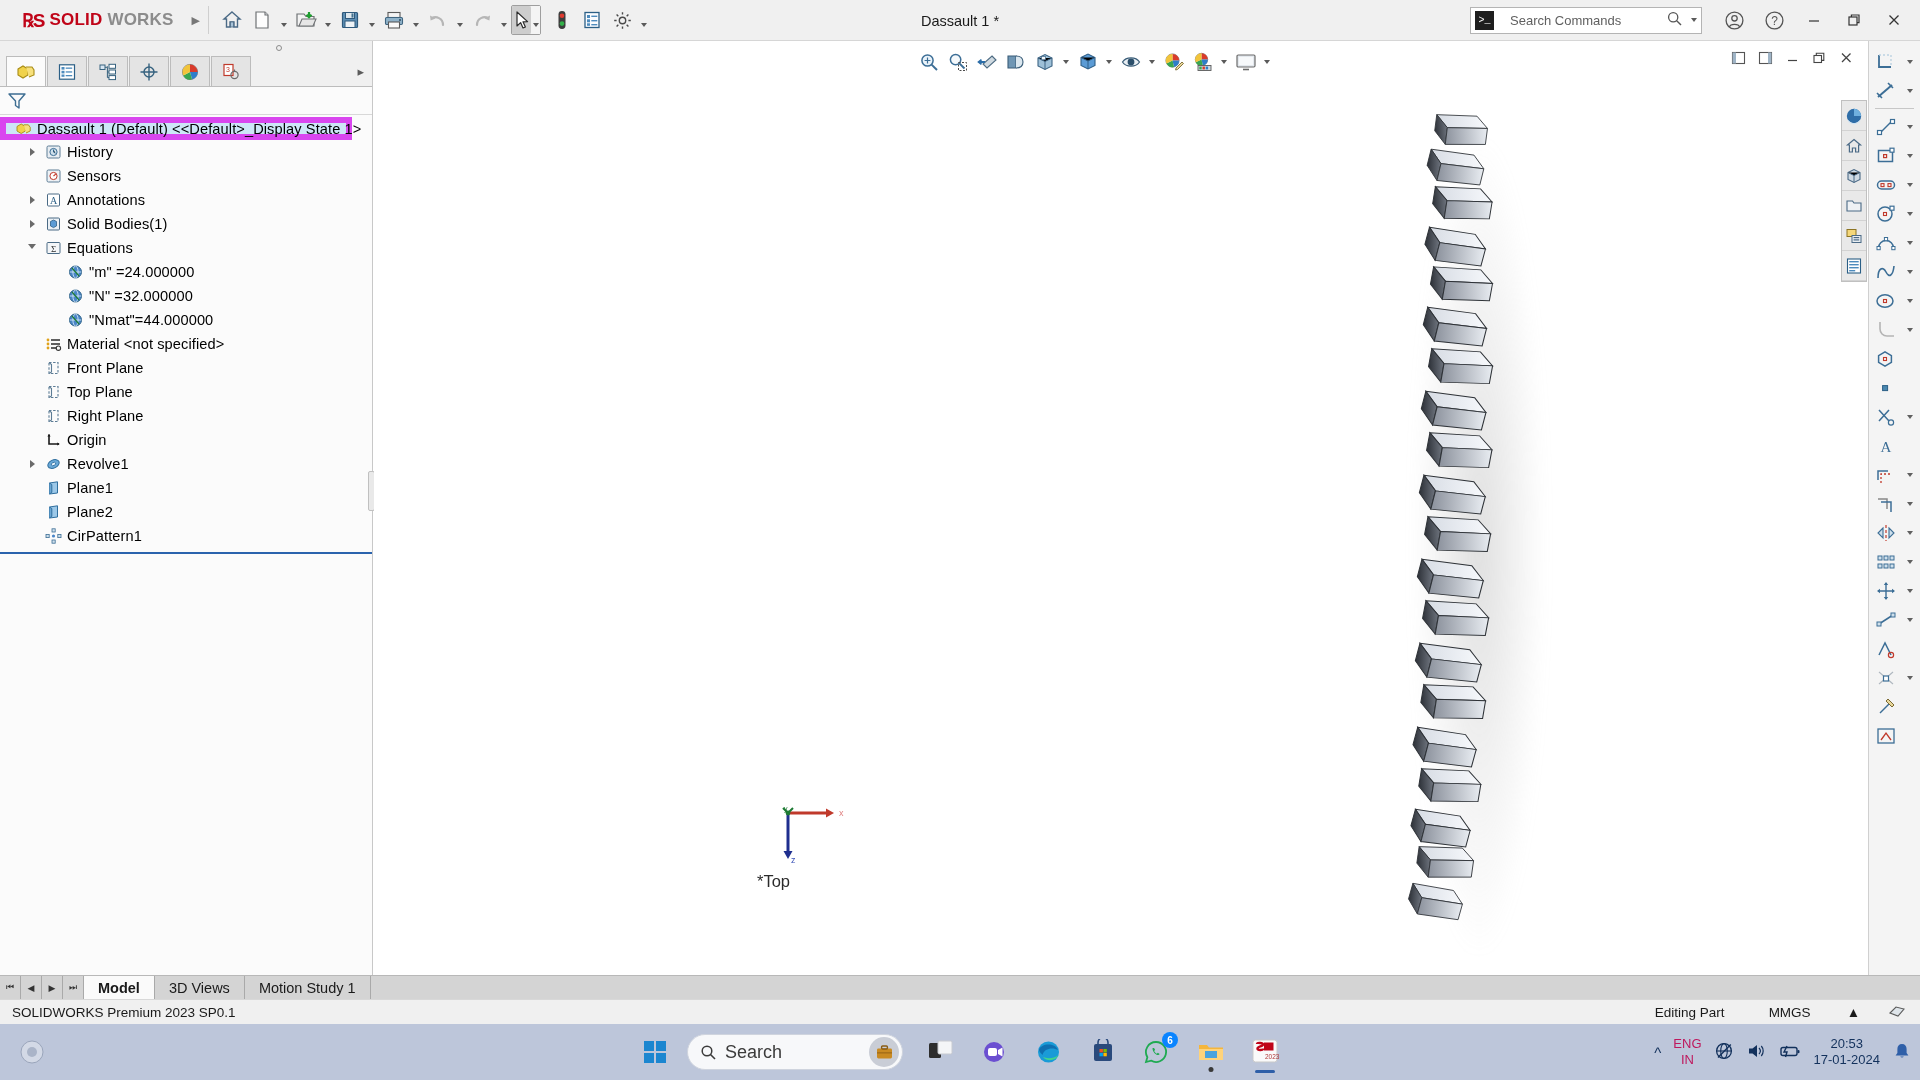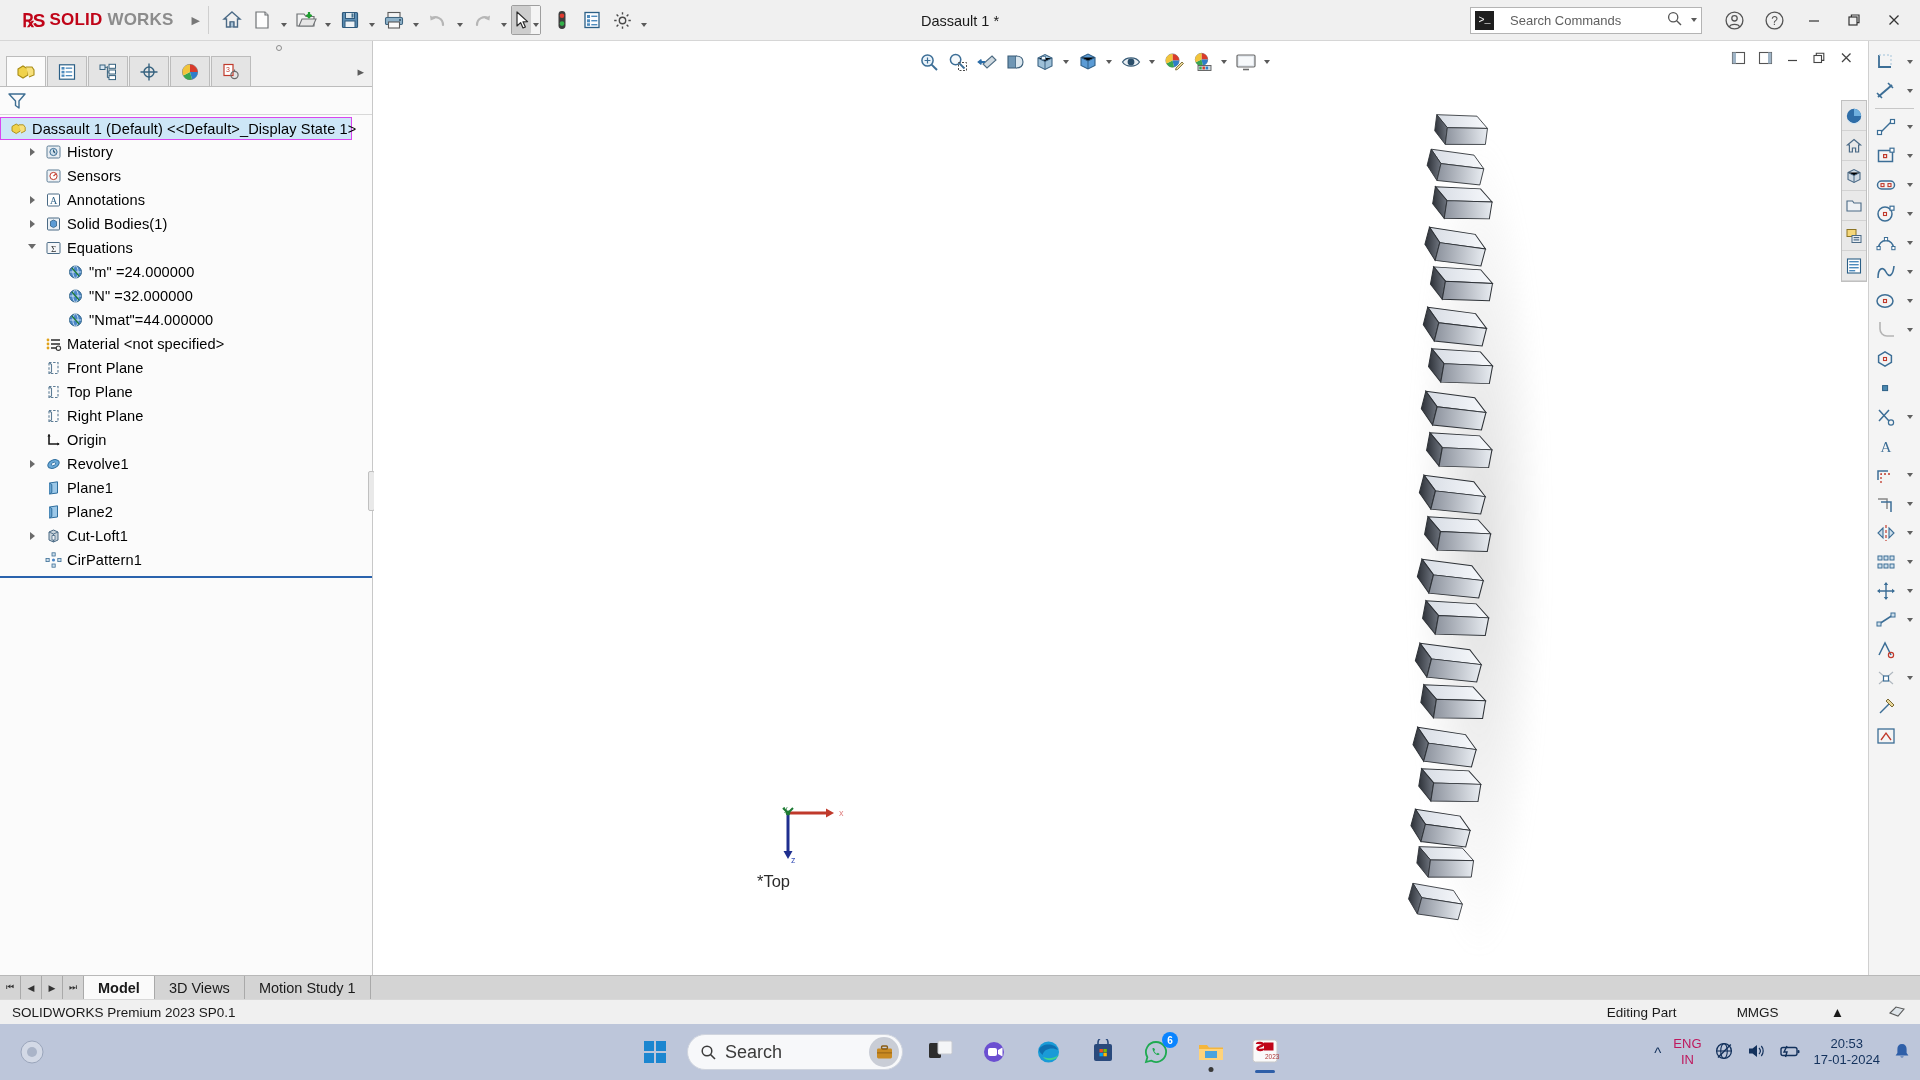--- a/index.html
+++ b/index.html
@@ -114,21 +114,21 @@
     align-items: center; padding-left: 7px; background: #fbfbfb;
   }
   #tree {
     padding-top: 2px; font-size: 14.6px; color: #000; user-select: none;
   }
   .tnode {
     display: flex; align-items: center; height: 24px; padding-left: 2px;
     white-space: nowrap;
   }
   .tnode.selected {
-    background: #cde6f7; border: 1px solid #d946ef;
+    background: #cde6f7; border: 6px solid #d946ef;
     margin-right: 20px; height: 23px;
   }
   .tw {
     width: 20px; display: flex; align-items: center; justify-content: center;
     flex: 0 0 20px;
   }
   .tw i {
     border-top: 4px solid transparent; border-bottom: 4px solid transparent;
     border-left: 5px solid #6a6a6a; display: block;
   }
@@ -232,21 +232,21 @@
   }
   .btab.sel { background: #fafafa; font-weight: bold; }
   #tabs-fill { flex: 1; background: #d4d4d4; }
 
   #statusbar {
     position: absolute; left: 0; top: 999px; width: 1920px; height: 25px;
     background: #f0f0f0; display: flex; align-items: center;
     font-size: 13.5px; color: #1a1a1a; border-top: 1px solid #d8d8d8;
   }
   #status-left { padding-left: 12px; }
-  #status-right { margin-left: auto; display: flex; align-items: center; gap: 16px; }
+  #status-right { margin-left: auto; display: flex; align-items: center; gap: 0; }
   .sr-item { padding: 0 22px; }
 
   
   #taskbar {
     position: absolute; left: 0; top: 1024px; width: 1920px; height: 56px;
     background: #bdc6da;
     display: flex; align-items: center;
   }
   #tb-center {
     position: absolute; left: 0; right: 0; display: flex; align-items: center;
@@ -711,33 +711,20 @@
       </div>
       <div class="tnode indent-1">
         <span class="tw"></span>
         <span class="ticon">
           <svg width="17" height="16" viewBox="0 0 17 16">
             <path d="M4.5 3 L12.5 1.8 L12.5 13 L4.5 14 Z" fill="#9cc8e8" stroke="#2f6e9e" stroke-width="1"></path>
             <path d="M4.5 3 L6.8 4.6 L6.8 12.4 L4.5 14" fill="#6ba6d3" stroke="#2f6e9e" stroke-width="1"></path>
           </svg>
         </span>
         <span class="tlabel">Plane2</span>
-      </div>
-      <div class="tnode indent-1">
-        <span class="tw">
-          <i></i>
-        </span>
-        <span class="ticon">
-          <svg width="17" height="16" viewBox="0 0 17 16">
-            <path d="M4 4 L8.5 2 L13 4 L13 12 L8.5 14 L4 12 Z" fill="#c9d3da" stroke="#4a6a85" stroke-width="1"></path>
-            <path d="M4 4 L8.5 6 L13 4 M8.5 6 V14" fill="none" stroke="#4a6a85" stroke-width=".9"></path>
-            <path d="M7 7.5 H10 V12 H7 Z" fill="#eef2f6" stroke="#4a6a85" stroke-width=".8"></path>
-          </svg>
-        </span>
-        <span class="tlabel">Cut-Loft1</span>
       </div>
       <div class="tnode indent-1">
         <span class="tw"></span>
         <span class="ticon">
           <svg width="17" height="16" viewBox="0 0 17 16">
             <circle cx="8.5" cy="8" r="1.6" fill="#4a86c8"></circle>
             <rect x="1" y="6.4" width="3.2" height="3.2" fill="#cfe0ec" stroke="#3c6e96" stroke-width=".8"></rect>
             <rect x="12.8" y="6.4" width="3.2" height="3.2" fill="#cfe0ec" stroke="#3c6e96" stroke-width=".8"></rect>
             <rect x="7" y="0.8" width="3.2" height="3.2" fill="#cfe0ec" stroke="#3c6e96" stroke-width=".8"></rect>
             <rect x="7" y="12" width="3.2" height="3.2" fill="#cfe0ec" stroke="#3c6e96" stroke-width=".8"></rect>

